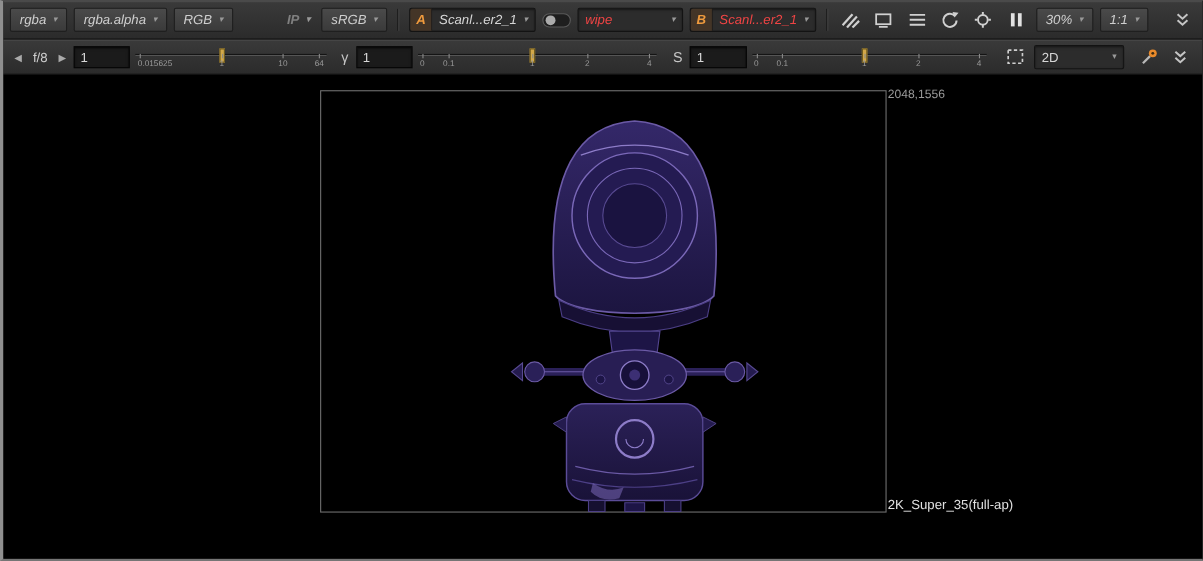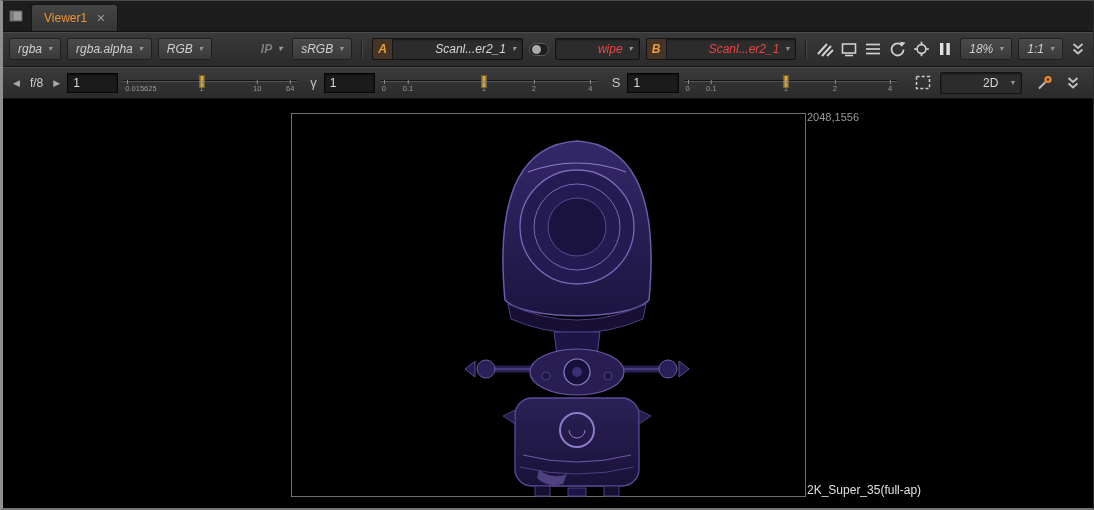--- a/index.html
+++ b/index.html
@@ -28,21 +28,21 @@
   .toolbar { display: flex; align-items: center; background: linear-gradient(#3a3a3a, #2b2b2b); border-bottom: 1px solid #141414; box-shadow: inset 0 1px 0 #4a4a4a; }
   .tb1 { height: 35px; padding: 0 6px; gap: 6px; font-style: italic; }
   .tb2 { height: 32px; padding: 0 8px; gap: 5px; }
 
   .btn { display: flex; align-items: center; gap: 6px; height: 22px; padding: 0 8px; background: linear-gradient(#4a4a4a, #3a3a3a); border: 1px solid #1f1f1f; border-radius: 2px; color: #cfcfcf; font-size: 12px; cursor: pointer; white-space: nowrap; }
   .caret { font-size: 8px; color: #999; line-height: 1; }
   .ip-btn { background: none; border: none; color: #7f7f7f; font-weight: bold; padding: 0 4px; margin-left: 39px; }
 
   .field { display: flex; align-items: center; height: 22px; background: #2c2c2c; border: 1px solid #131313; border-radius: 2px; font-size: 12px; color: #d6d6d6; box-shadow: inset 0 1px 2px rgba(0,0,0,.5); cursor: pointer; }
   .field .tag { width: 20px; height: 100%; display: flex; align-items: center; justify-content: center; font-weight: bold; color: #ef9a3d; background: #443527; border-right: 1px solid #181818; border-radius: 2px 0 0 2px; font-size: 12px; }
-  .field .val { padding: 0 6px; white-space: nowrap; margin-left: 36px; }
+  .field .val { padding: 0 6px; white-space: nowrap; }
   .field .caret { padding-right: 6px; }
   .muted { color: #ef4444; }
 
   .toggle { width: 26px; height: 13px; border-radius: 7px; background: #1e1e1e; border: 1px solid #5a5a5a; position: relative; cursor: pointer; }
   .knob { position: absolute; left: 2px; top: 1px; width: 9px; height: 9px; border-radius: 50%; background: #ababab; }
 
   .sep { width: 2px; height: 20px; border-left: 1px solid #1c1c1c; border-right: 1px solid #484848; margin: 0 3px; }
 
   .icon { width: 24px; height: 22px; display: flex; align-items: center; justify-content: center; cursor: pointer; }
 
@@ -65,32 +65,20 @@
   .viewport { position: relative; flex: 1; background: #000; overflow: hidden; }
   .image-frame { position: absolute; left: 288px; top: 14px; width: 515px; height: 384px; border: 1px solid #6f6f6f; }
   .res-label { position: absolute; left: 804px; top: 12px; font-size: 11px; color: #9a9a9a; }
   .fmt-label { position: absolute; left: 804px; top: 384px; font-size: 12px; color: #e0e0e0; }
 </style>
 </head>
 <body>
 
 <div class="window">
 
-  <div class="tabstrip">
-    <span class="pane-icon">
-      <svg width="14" height="12" viewBox="0 0 14 12">
-          <rect x="1" y="1" width="12" height="10" fill="#9c9c9c" stroke="#5a5a5a"></rect>
-          <rect x="1" y="1" width="4" height="10" fill="#7a7a7a"></rect>
-        </svg>
-    </span>
-    <div class="tab">
-      <span class="tab-label">Viewer1</span>
-      <span class="tab-close">✕</span>
-    </div>
-  </div>
 
   <div class="toolbar tb1">
     <div class="btn">
       <span>rgba</span>
       <span class="caret">▾</span>
     </div>
     <div class="btn">
       <span>rgba.alpha</span>
       <span class="caret">▾</span>
     </div>
@@ -171,21 +159,21 @@
         </svg>
     </span>
     <span class="icon">
       <svg width="12" height="14" viewBox="0 0 12 14">
           <rect x="1" y="1" width="3.4" height="12" fill="#e2e2e2"></rect>
           <rect x="7.4" y="1" width="3.4" height="12" fill="#e2e2e2"></rect>
         </svg>
     </span>
 
     <div class="btn">
-      <span>18%</span>
+      <span>30%</span>
       <span class="caret">▾</span>
     </div>
     <div class="btn">
       <span>1:1</span>
       <span class="caret">▾</span>
     </div>
 
     <span class="icon" style="margin-left:auto">
       <svg width="12" height="14" viewBox="0 0 12 14">
           <g fill="none" stroke="#c4c4c4" stroke-width="1.8">

